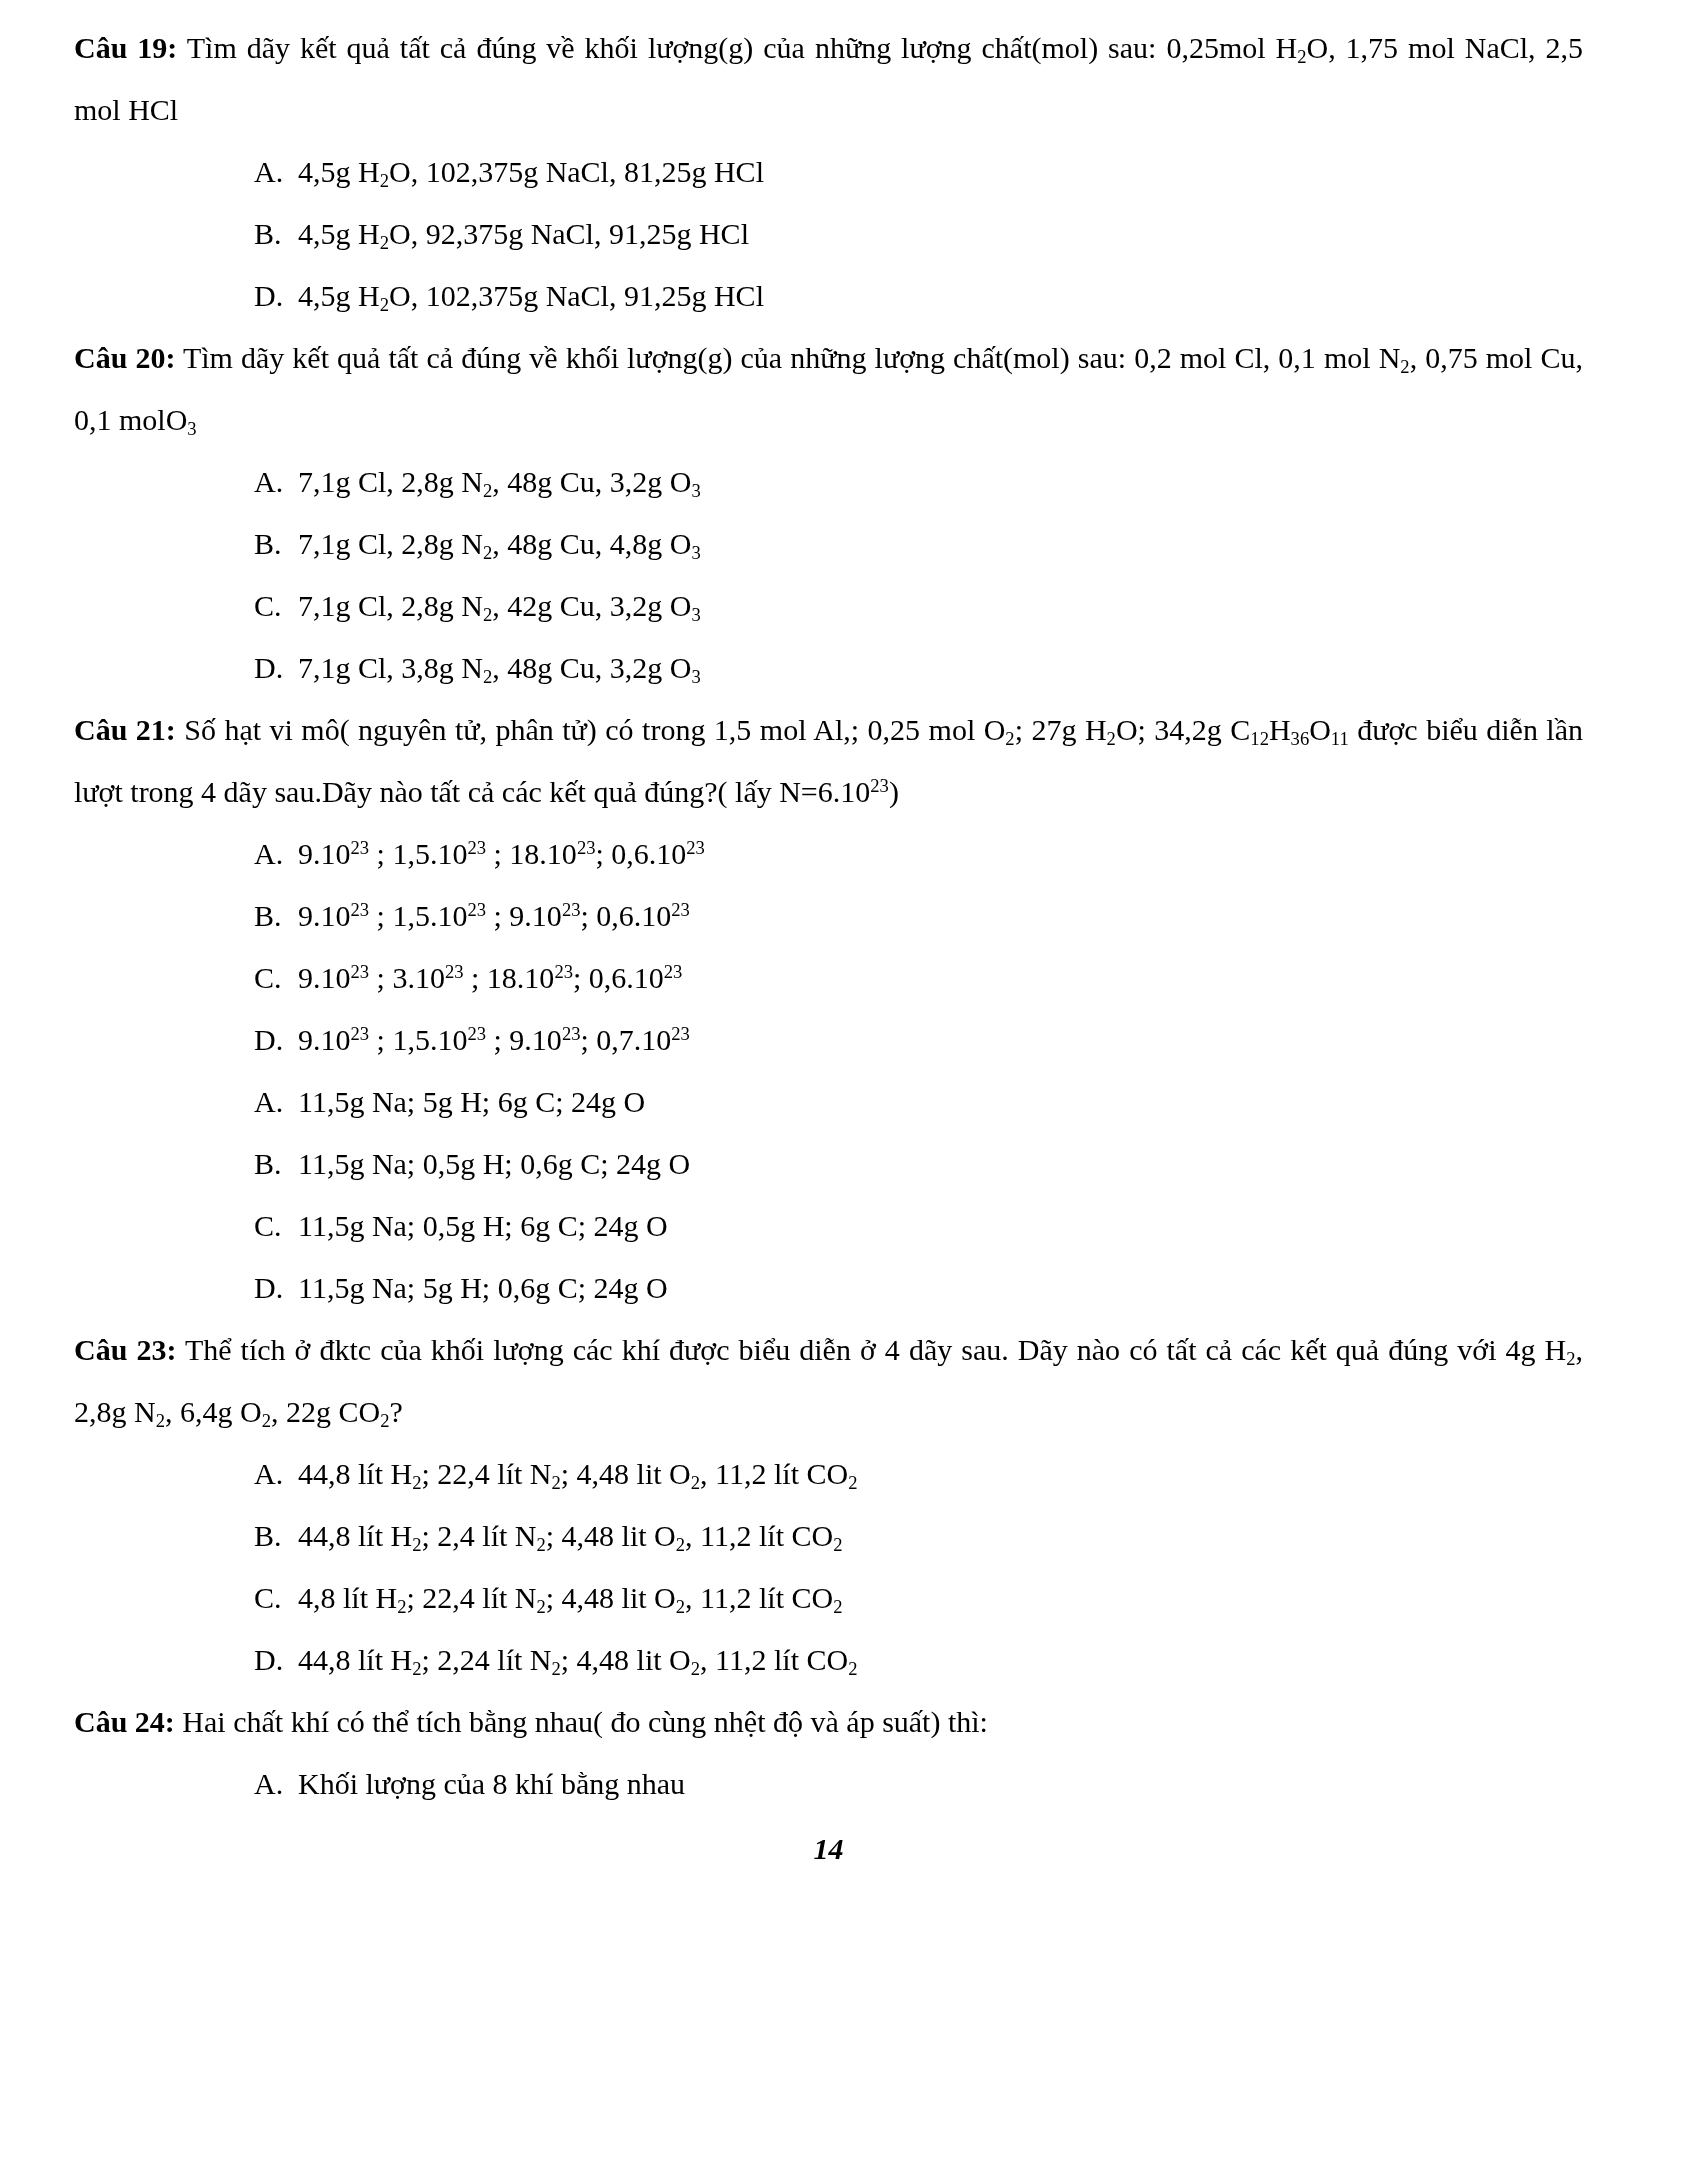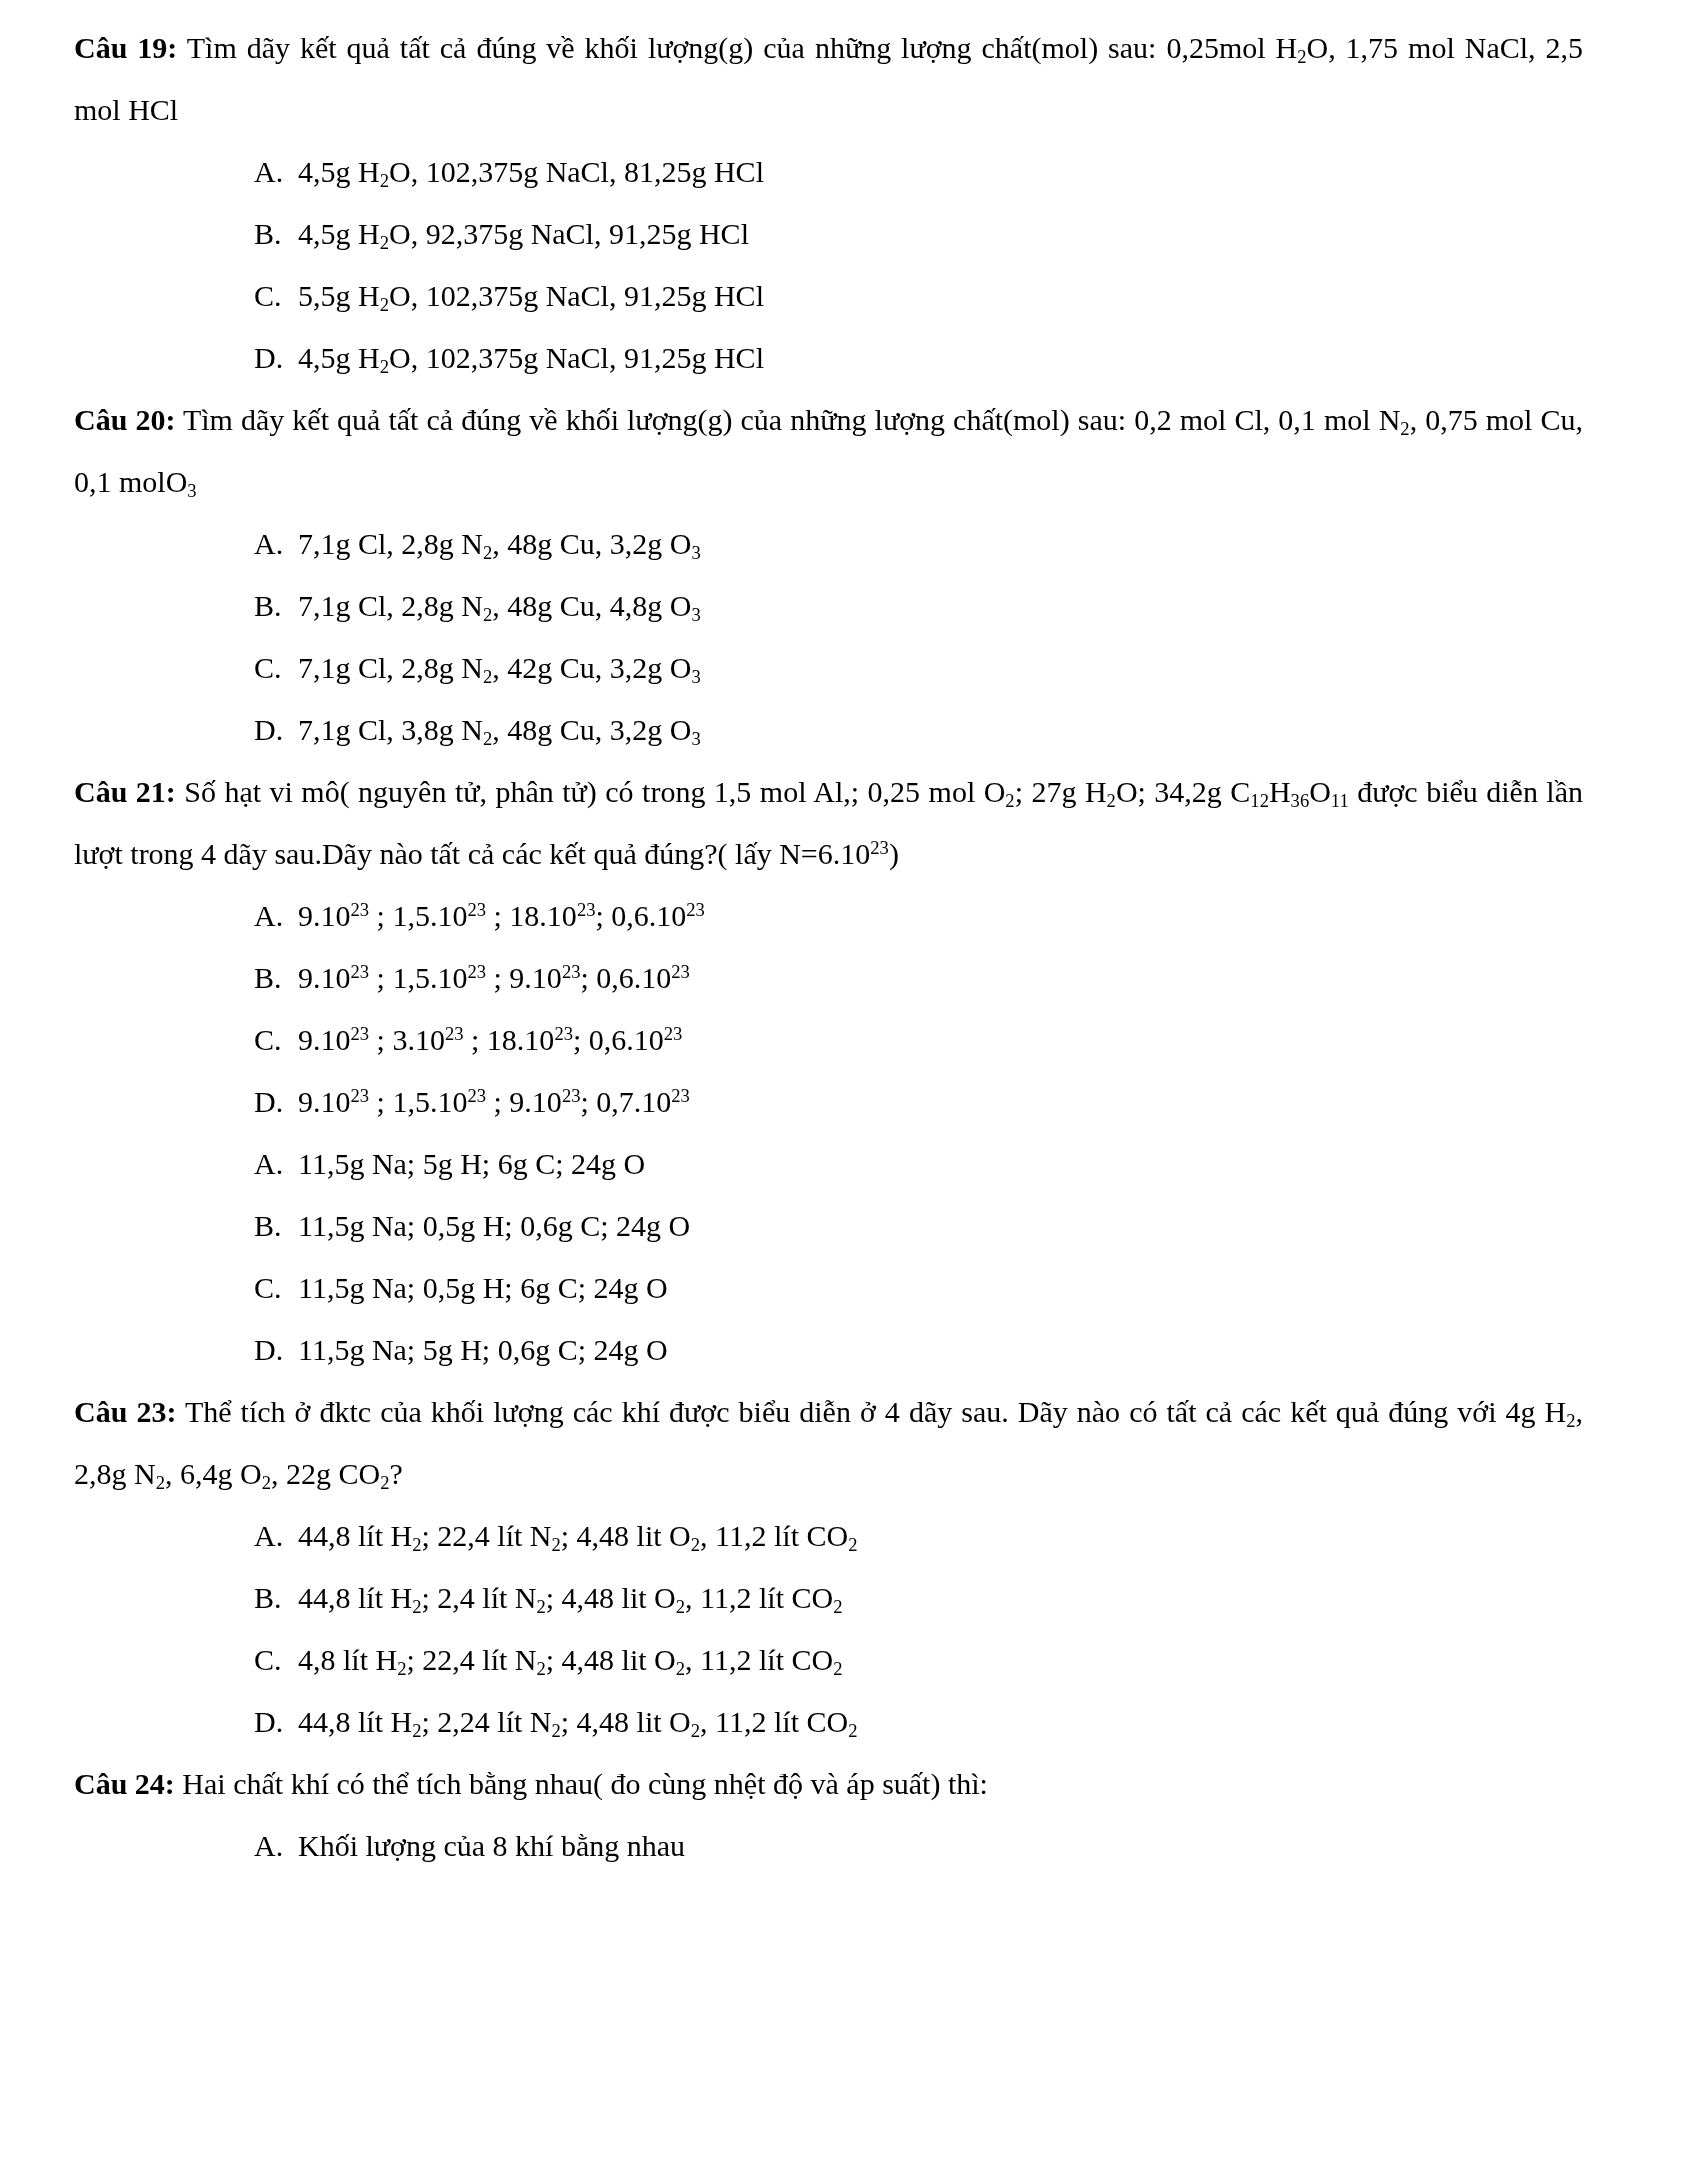--- a/index.html
+++ b/index.html
@@ -57,21 +57,20 @@
 </style>
 </head>
 <body>
 
 <div class="page">
 
   <section class="question">
     <p class="stem"><strong class="qlabel">Câu 19:</strong><span> Tìm dãy kết quả tất cả đúng về khối lượng(g) của những lượng chất(mol) sau: 0,25mol H<sub>2</sub>O, 1,75 mol NaCl, 2,5 mol HCl</span></p>
     <div class="opt"><span class="opt-letter">A.</span><span class="opt-text">4,5g H<sub>2</sub>O, 102,375g NaCl, 81,25g HCl</span></div>
     <div class="opt"><span class="opt-letter">B.</span><span class="opt-text">4,5g H<sub>2</sub>O, 92,375g NaCl, 91,25g HCl</span></div>
-    <div class="opt"><span class="opt-letter">C.</span><span class="opt-text">5,5g H<sub>2</sub>O, 102,375g NaCl, 91,25g HCl</span></div>
     <div class="opt"><span class="opt-letter">D.</span><span class="opt-text">4,5g H<sub>2</sub>O, 102,375g NaCl, 91,25g HCl</span></div>
   </section>
 
   <section class="question">
     <p class="stem"><strong class="qlabel">Câu 20:</strong><span> Tìm dãy kết quả tất cả đúng về khối lượng(g) của những lượng chất(mol) sau: 0,2 mol Cl, 0,1 mol N<sub>2</sub>, 0,75 mol Cu, 0,1 molO<sub>3</sub></span></p>
     <div class="opt"><span class="opt-letter">A.</span><span class="opt-text">7,1g Cl, 2,8g N<sub>2</sub>, 48g Cu, 3,2g O<sub>3</sub></span></div>
     <div class="opt"><span class="opt-letter">B.</span><span class="opt-text">7,1g Cl, 2,8g N<sub>2</sub>, 48g Cu, 4,8g O<sub>3</sub></span></div>
     <div class="opt"><span class="opt-letter">C.</span><span class="opt-text">7,1g Cl, 2,8g N<sub>2</sub>, 42g Cu, 3,2g O<sub>3</sub></span></div>
     <div class="opt"><span class="opt-letter">D.</span><span class="opt-text">7,1g Cl, 3,8g N<sub>2</sub>, 48g Cu, 3,2g O<sub>3</sub></span></div>
   </section>
@@ -97,15 +96,18 @@
     <div class="opt"><span class="opt-letter">B.</span><span class="opt-text">44,8 lít H<sub>2</sub>; 2,4 lít N<sub>2</sub>; 4,48 lit O<sub>2</sub>, 11,2 lít CO<sub>2</sub></span></div>
     <div class="opt"><span class="opt-letter">C.</span><span class="opt-text">4,8 lít H<sub>2</sub>; 22,4 lít N<sub>2</sub>; 4,48 lit O<sub>2</sub>, 11,2 lít CO<sub>2</sub></span></div>
     <div class="opt"><span class="opt-letter">D.</span><span class="opt-text">44,8 lít H<sub>2</sub>; 2,24 lít N<sub>2</sub>; 4,48 lit O<sub>2</sub>, 11,2 lít CO<sub>2</sub></span></div>
   </section>
 
   <section class="question">
     <p class="stem"><strong class="qlabel">Câu 24:</strong><span> Hai chất khí có thể tích bằng nhau( đo cùng nhệt độ và áp suất) thì:</span></p>
     <div class="opt"><span class="opt-letter">A.</span><span class="opt-text">Khối lượng của 8 khí bằng nhau</span></div>
   </section>
 
+  <div class="footer">
+    <span class="pageno">14</span>
+  </div>
 
 </div>
 
 
 </body></html>

